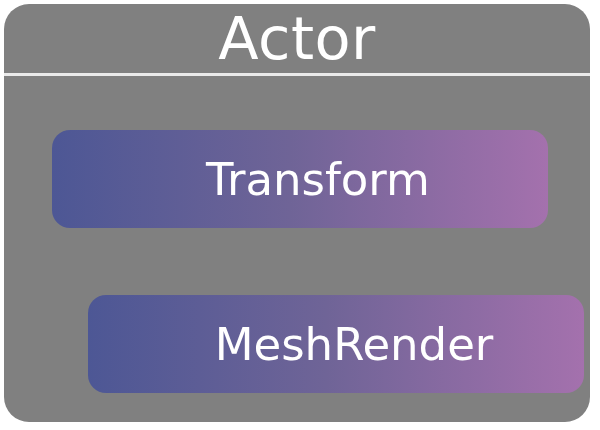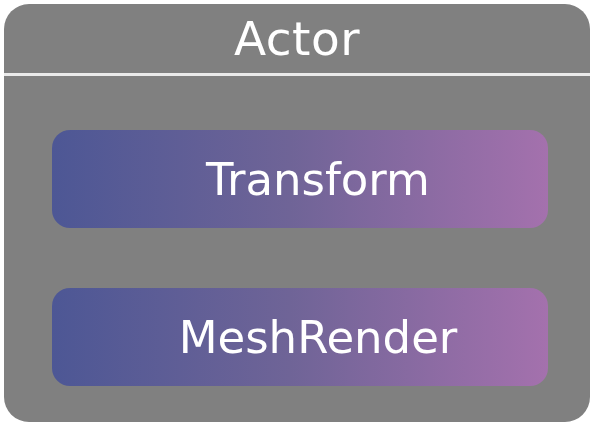--- a/index.html
+++ b/index.html
@@ -41,21 +41,21 @@
     top: 0;
     width: 100%;
     height: 68px;
     display: flex;
     align-items: center;
     justify-content: center;
   }
 
   .actor-title {
     color: #ffffff;
-    font-size: 47px;
+    font-size: 59px;
     font-weight: 400;
     line-height: 1;
     letter-spacing: 0.5px;
     white-space: nowrap;
   }
 
   .header-divider {
     position: absolute;
     left: 0;
     top: 69px;
@@ -80,21 +80,21 @@
     height: 98px;
     border-radius: 18px;
     display: flex;
     align-items: center;
     justify-content: center;
     box-sizing: border-box;
     padding-left: 36px;
   }
 
   .component-box.slot-0 { top: 54px; }
-  .component-box.slot-1 { top: 212px; }
+  .component-box.slot-1 { top: 219px; margin-left: 36px; }
 
   .component-label {
     color: #ffffff;
     font-size: 45px;
     font-weight: 400;
     line-height: 1;
     white-space: nowrap;
   }
 </style>
 </head>

